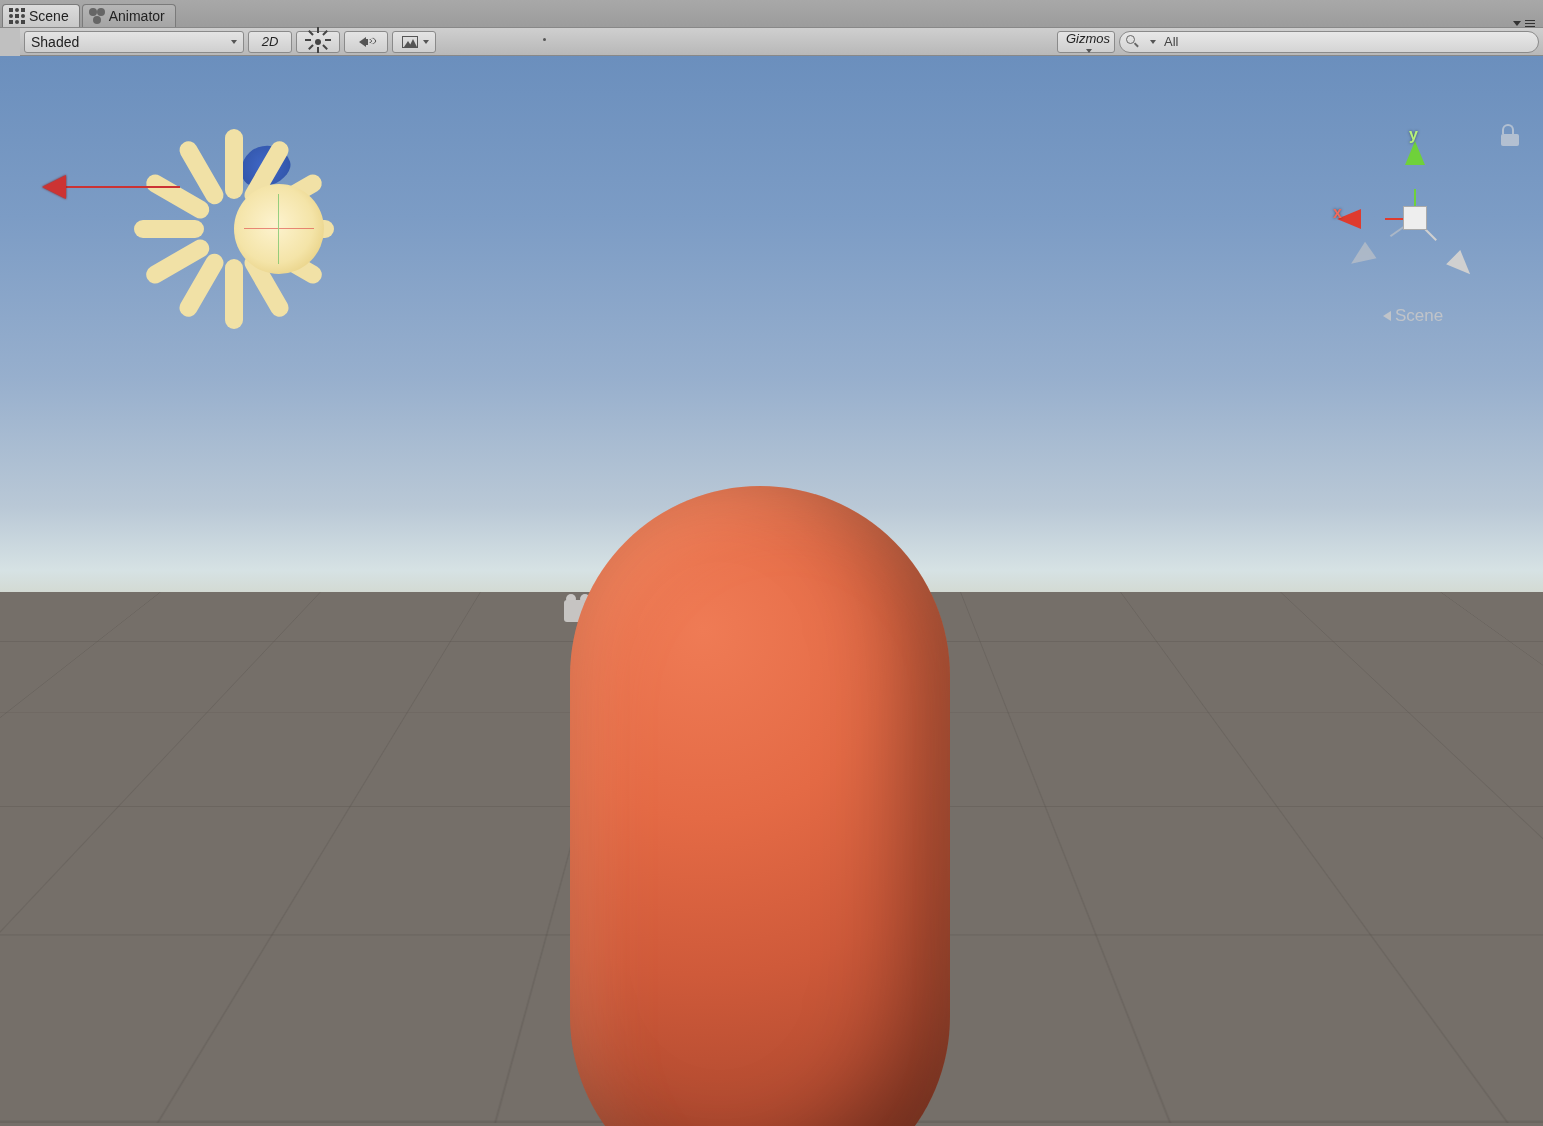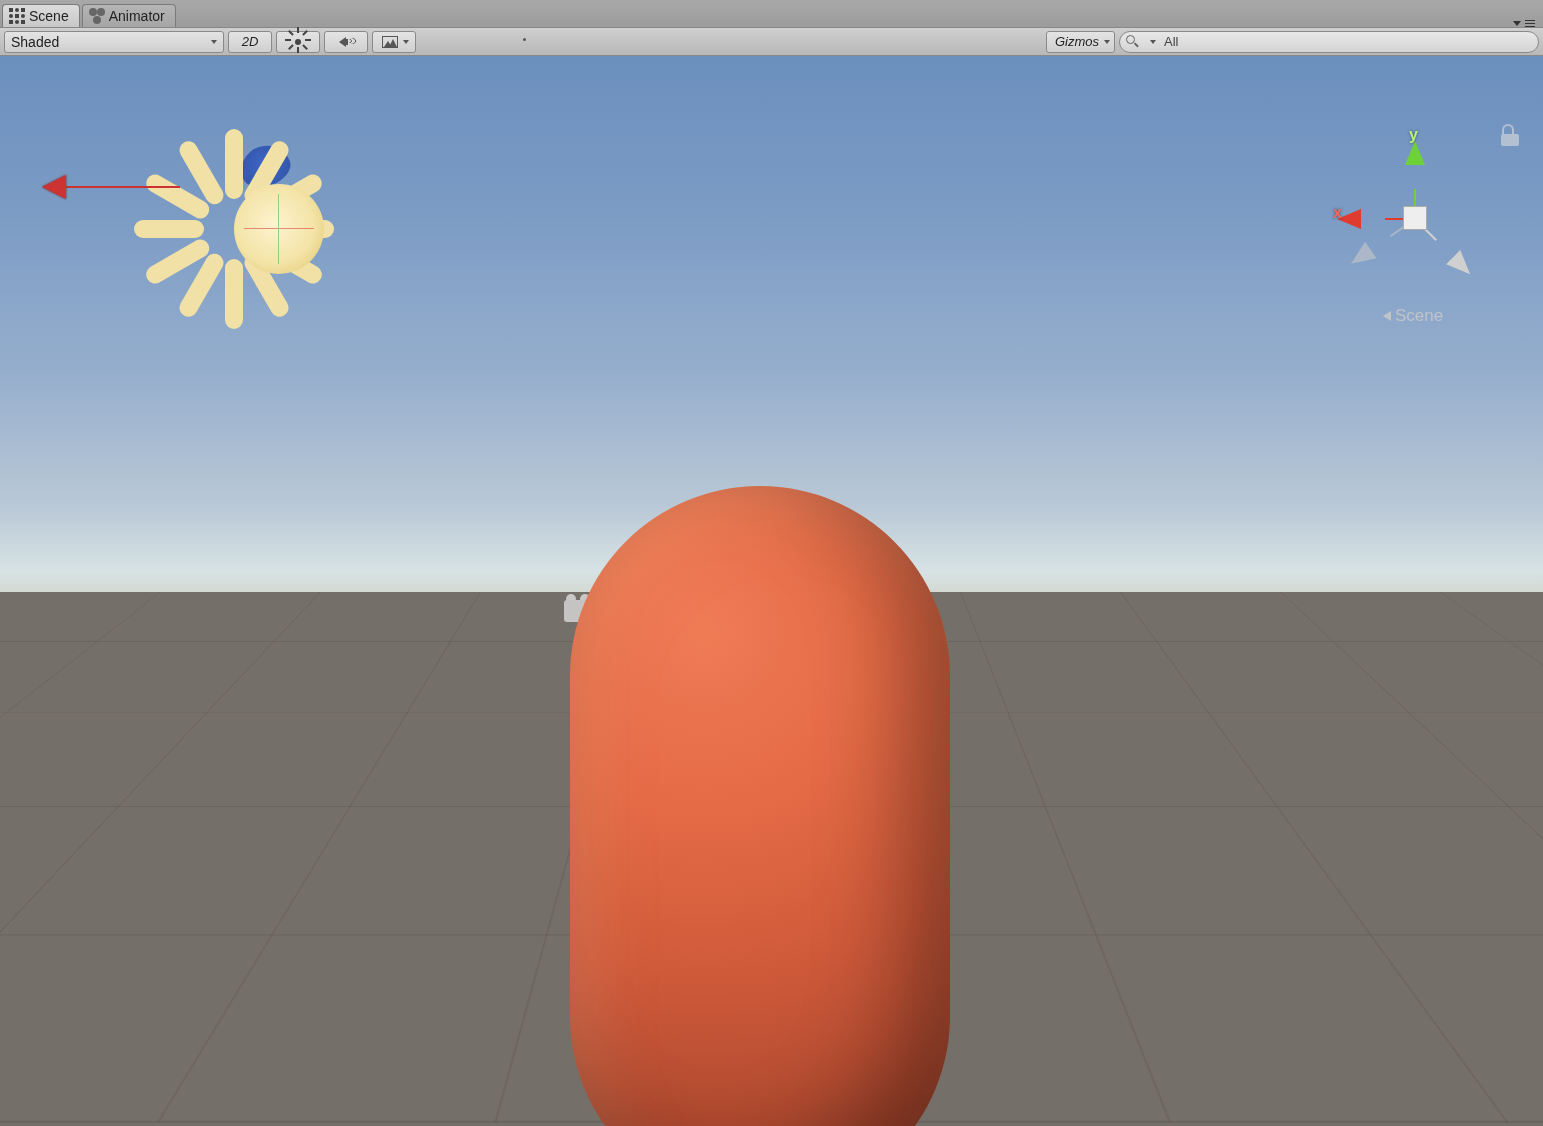--- a/index.html
+++ b/index.html
@@ -66,20 +66,21 @@
 
 
 .toolbar {
   display:flex;
   height: 28px;
   align-items:center;
   background: linear-gradient(#cfcfcf, #b8b8b8);
   border-bottom:1px solid #888;
   padding: 0 4px;
   gap:4px;
+  margin-left:20px;
 }
 .dropdown {
   display:flex;
   align-items:center;
   justify-content:space-between;
   background: linear-gradient(#e4e4e4, #cfcfcf);
   border:1px solid #8a8a8a;
   border-radius:3px;
   height:22px;
   padding: 0 6px;
@@ -116,21 +117,21 @@
   height:22px;
   padding:0 10px 0 6px;
   width: 420px;
   gap:8px;
   justify-content:center;
 }
 .searchbox input {
   border:none; outline:none; background:transparent;
   font-size:13px; color:#444; flex:1;
 }
-.gizmos-btn { min-width:auto; padding:0 8px; }
+.gizmos-btn { min-width:auto; padding:0 8px;flex-direction:column; }
 
 
 .viewport {
   position:relative;
   width:100%;
   height: calc(100% - 26px - 28px);
   overflow:hidden;
   background:
     linear-gradient(to bottom,
       #6b8fbd 0%,

